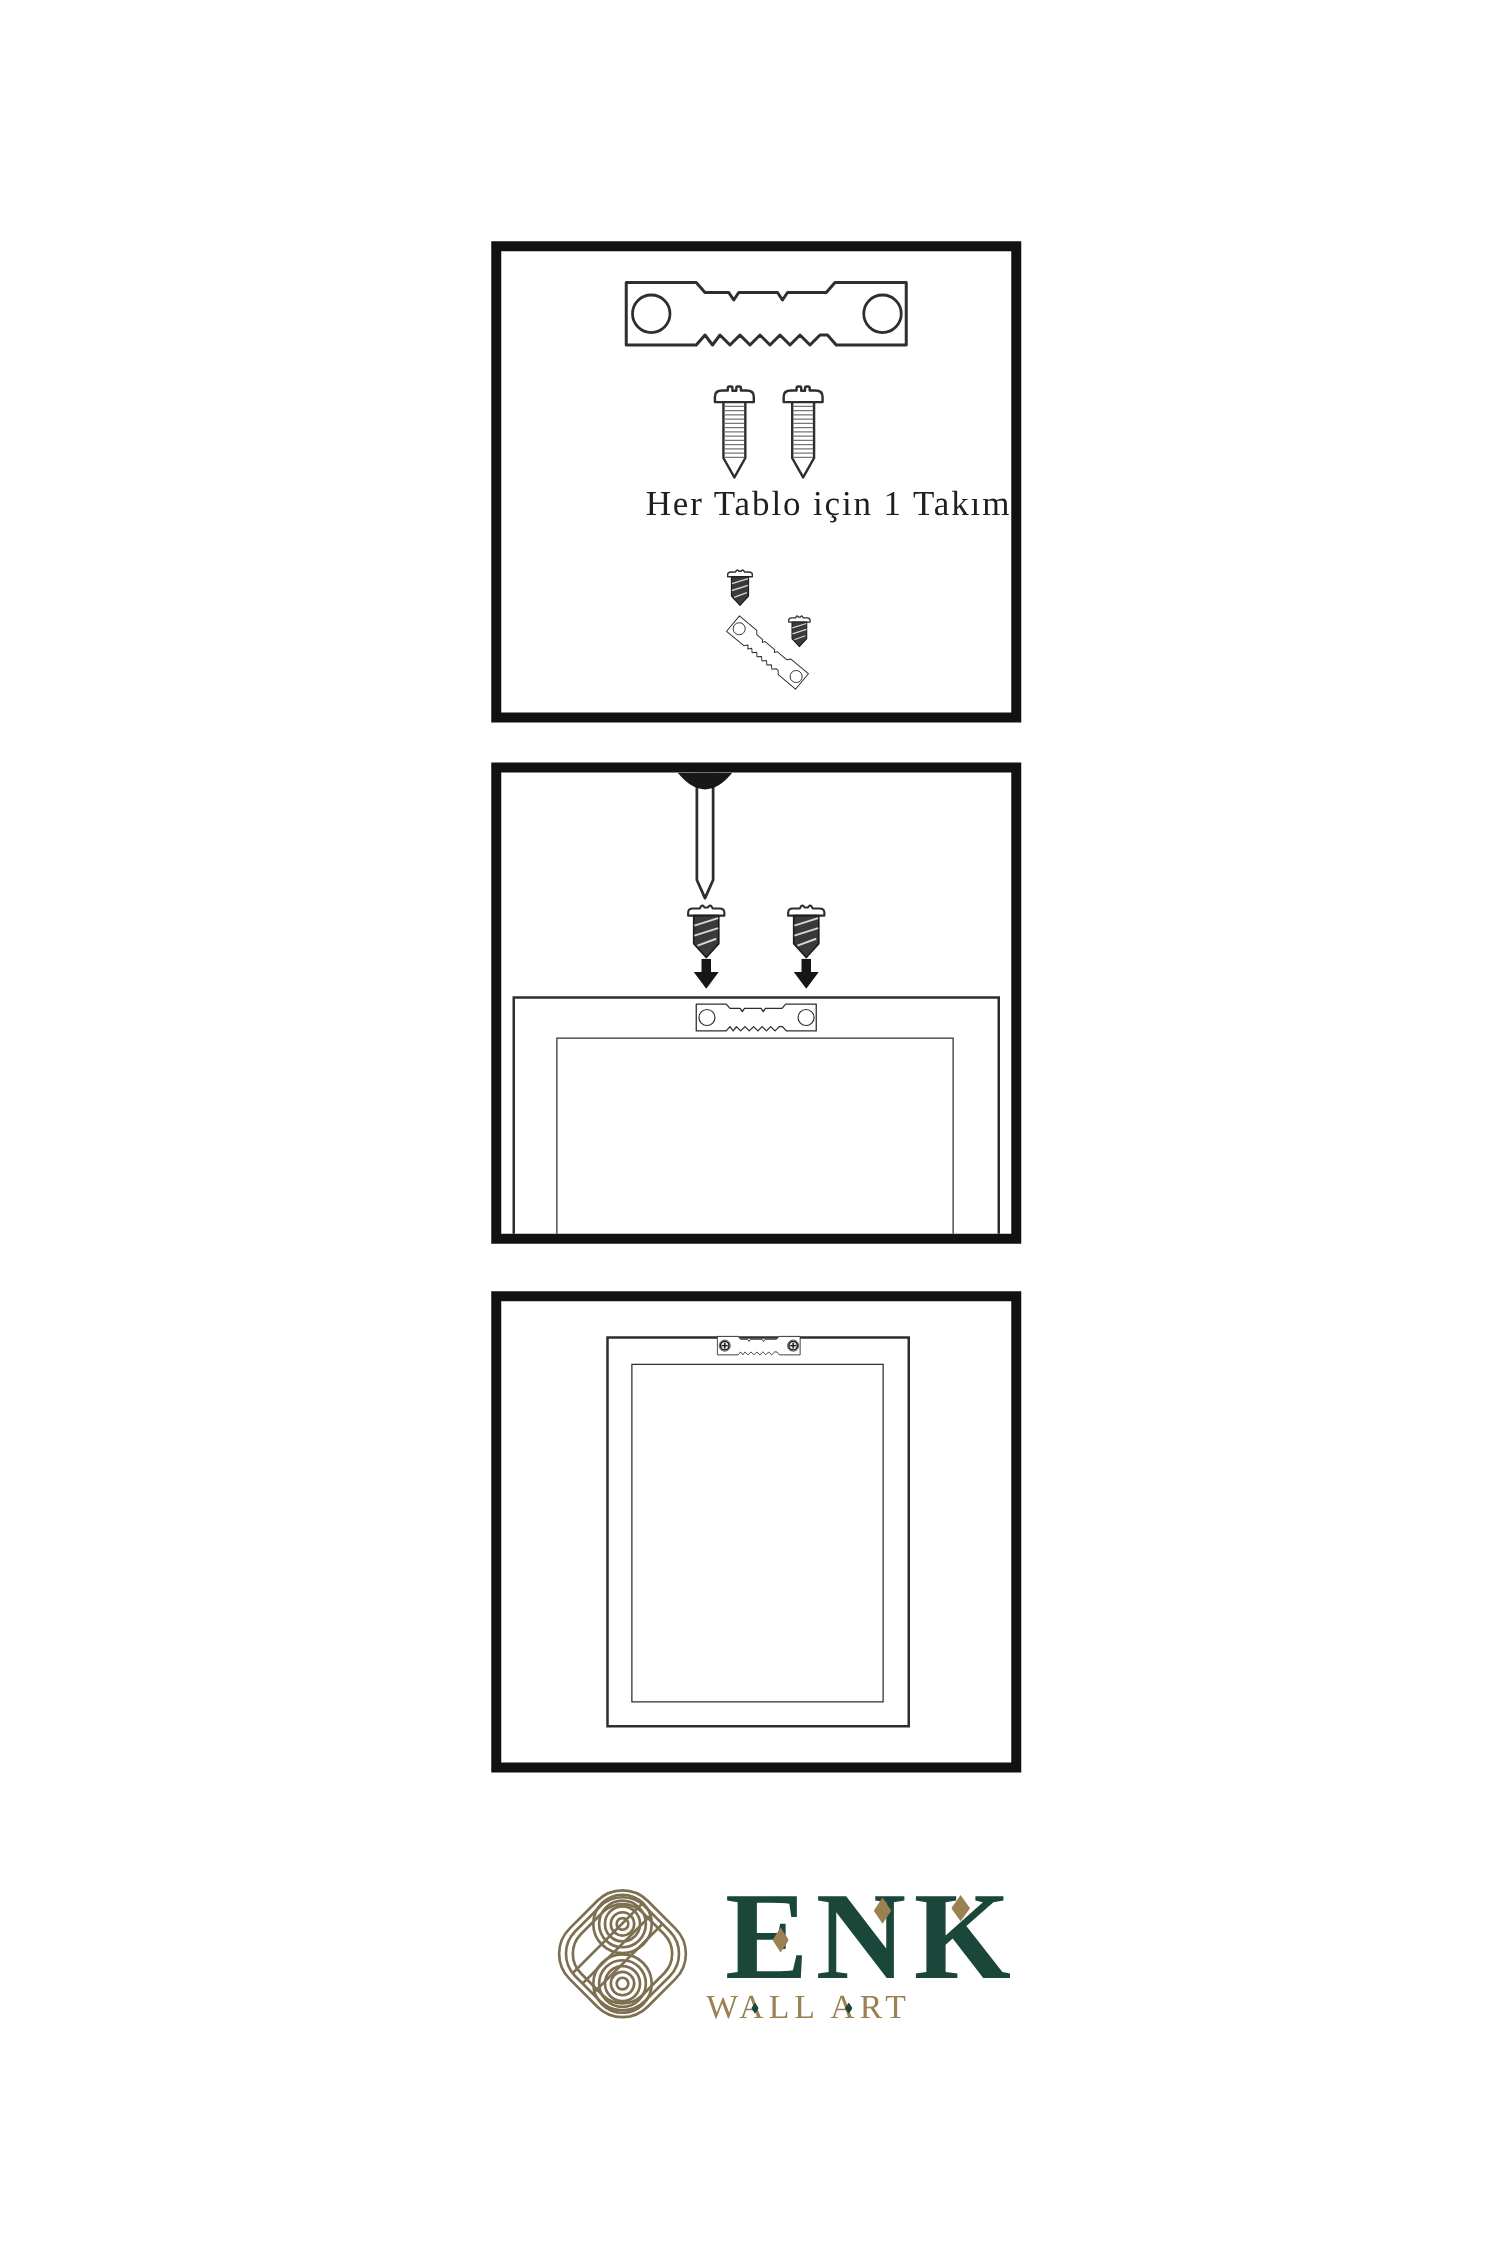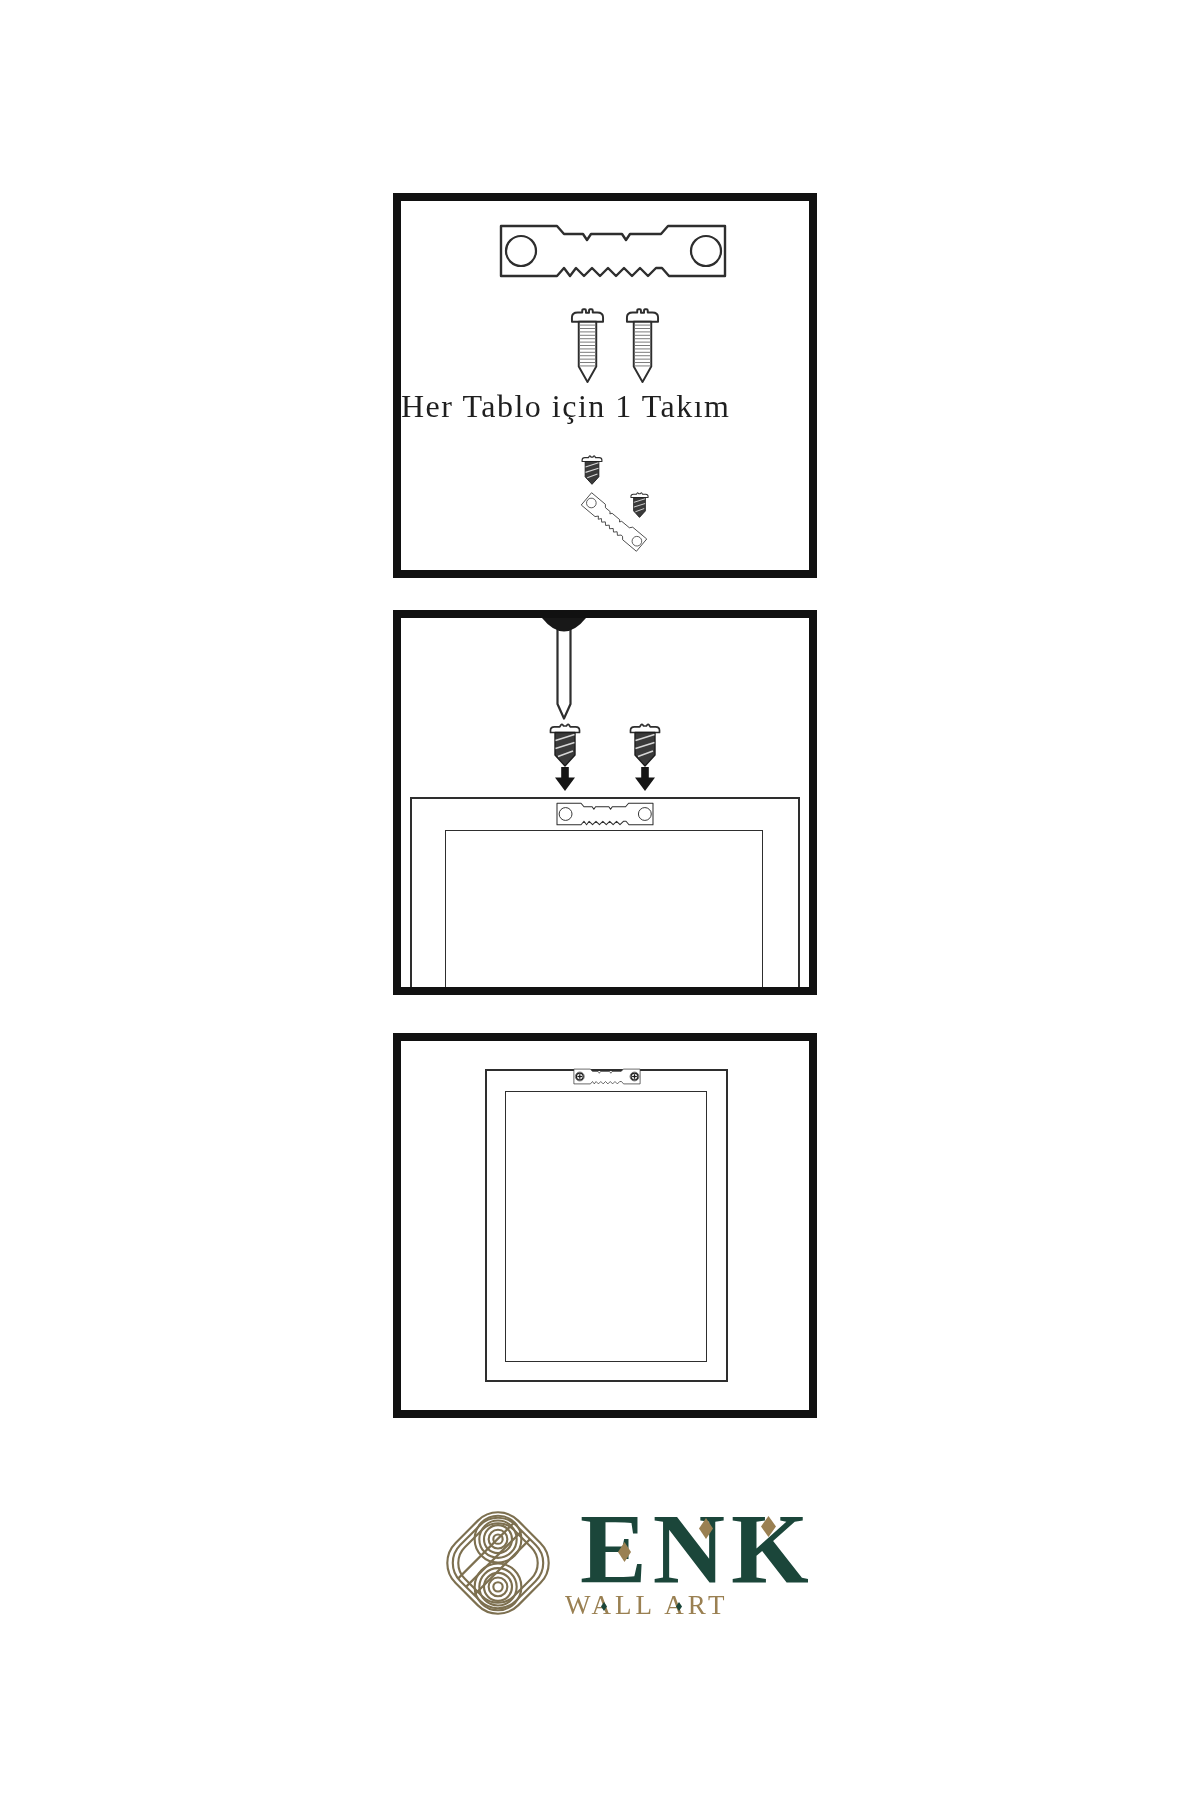--- a/index.html
+++ b/index.html
@@ -6,21 +6,21 @@
     --line:#2e2e2e; --panel-border:#111111; --dark:#3a3a3a; --text:#1f1f1f;
     --green:#1b463a; --gold:#9a8052; --knot:#7d7050;
   }
   html,body{margin:0;padding:0;background:#fff;}
   .page{position:relative;width:1200px;height:1800px;background:#fff;overflow:hidden;
         font-family:"Liberation Serif", serif;}
   .panel{position:absolute;left:393px;width:424px;height:385px;box-sizing:border-box;
          border:8px solid var(--panel-border);background:#fff;overflow:hidden;}
   .p1{top:193px}.p2{top:610px}.p3{top:1033px}
   .abs{position:absolute;}
-  .caption{position:absolute;left:0;right:0;text-align:left;font-size:32px;
+  .caption{position:absolute;left:0;right:0;text-align:right;font-size:28px;
            letter-spacing:1.5px;color:var(--text);line-height:1;}
   .frame-line{position:absolute;box-sizing:border-box;border:2px solid var(--line);background:transparent;}
   .tilt{transform:rotate(40deg);transform-origin:50% 50%;}
   .dia{position:absolute;background:var(--gold);
        clip-path:polygon(50% 0,100% 50%,50% 100%,0 50%);}
   .dia.dark{background:var(--green);}
   .brand-name{position:absolute;left:557px;top:1499px;font-size:100px;font-weight:700;
               line-height:1;letter-spacing:6px;color:var(--green);white-space:nowrap;margin-left:23px;}
   .brand-sub{position:absolute;left:565px;top:1592px;font-size:27px;font-weight:400;
              line-height:1;letter-spacing:4px;color:var(--gold);white-space:nowrap;}

